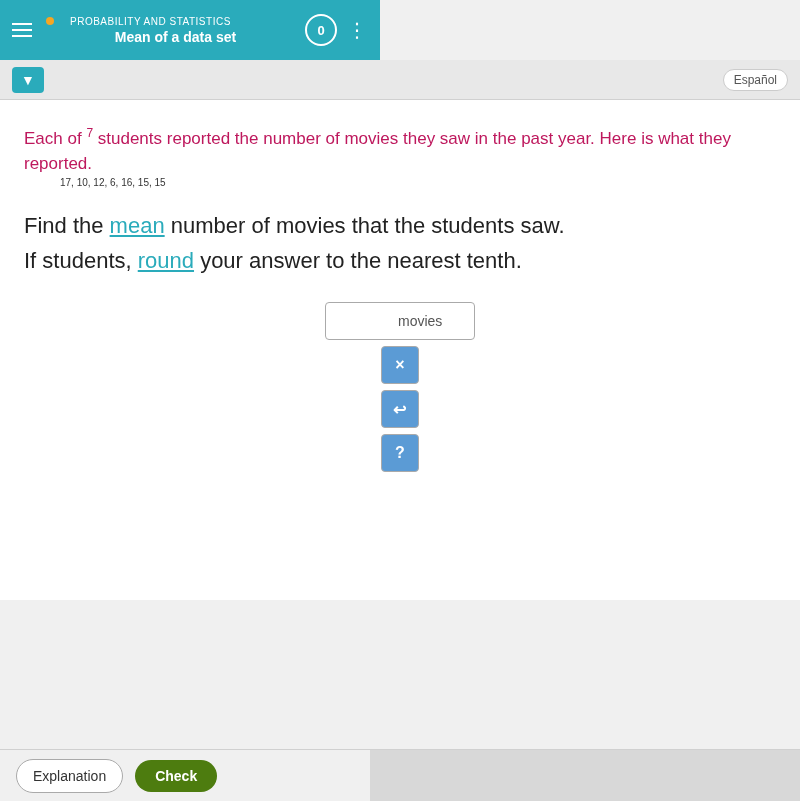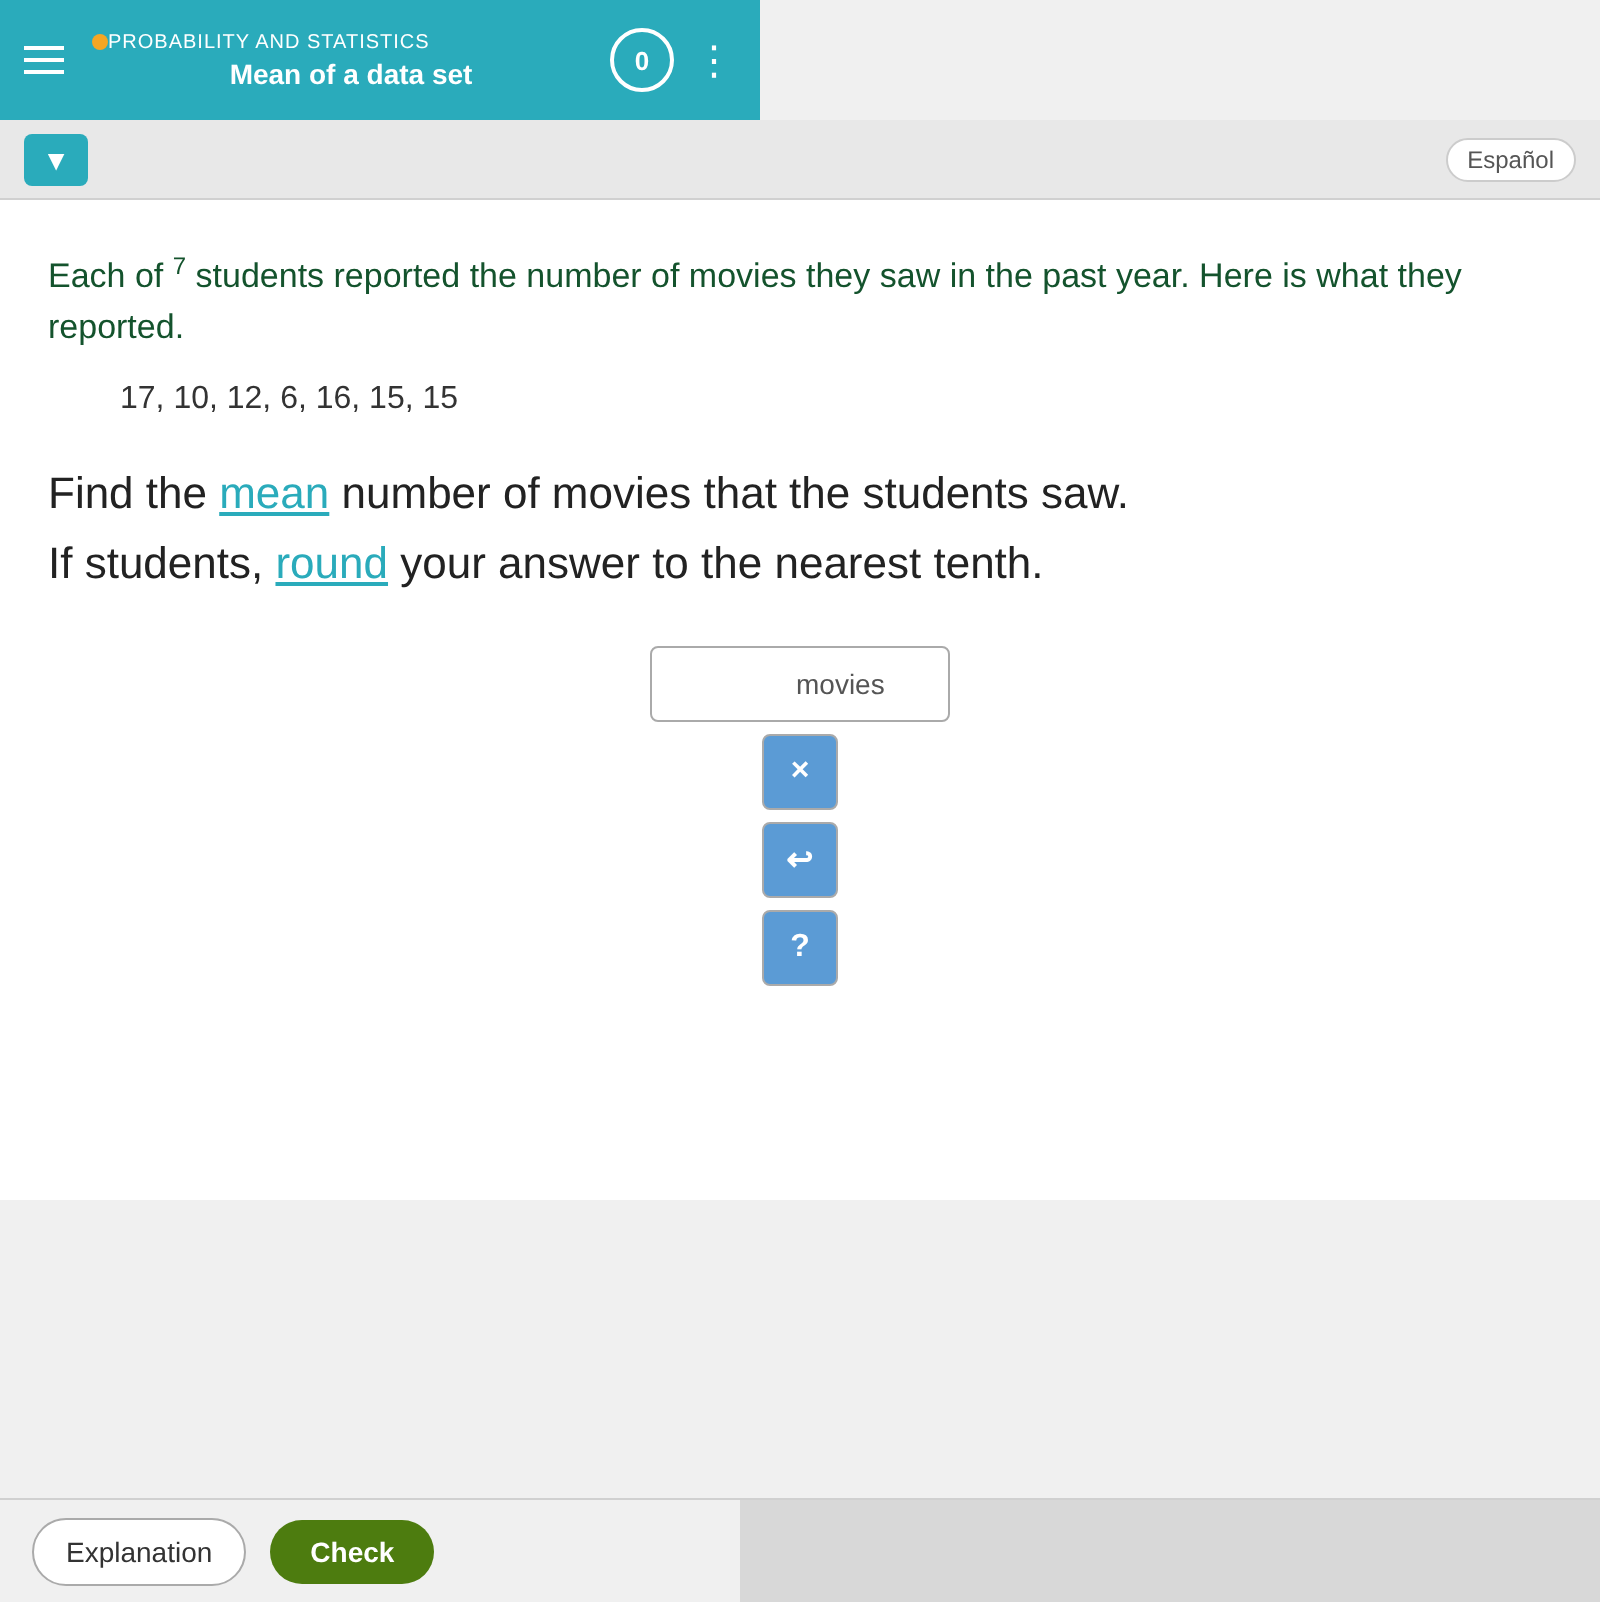--- a/index.html
+++ b/index.html
@@ -40,21 +40,21 @@
     .header-title-group {
       flex: 1;
       padding-left: 4px;
     }
     .header-category {
       font-size: 10px;
       color: white;
       letter-spacing: 0.5px;
       display: flex;
       align-items: center;
-      gap: 0;
+      gap: 16px;
     }
     .header-category-dot {
       width: 8px;
       height: 8px;
       background: #f5a623;
       border-radius: 50%;
       display: inline-block;
     }
     .header-title {
       font-size: 14px;
@@ -120,29 +120,28 @@
 
     
     .content {
       background: white;
       width: 100%;
       padding: 24px 24px 20px 24px;
       min-height: 500px;
     }
     .problem-text {
       font-size: 17px;
-      color: #14532d;
+      color: #be185d;
       line-height: 1.5;
-      margin-bottom: 14px;
     }
     .problem-text sup {
       font-size: 12px;
     }
     .number-list {
-      font-size: 16px;
+      font-size: 10px;
       color: #333;
       margin-left: 36px;
       margin-bottom: 20px;
     }
     .find-text {
       font-size: 22px;
       color: #222;
       line-height: 1.6;
       margin-bottom: 24px;
     }

